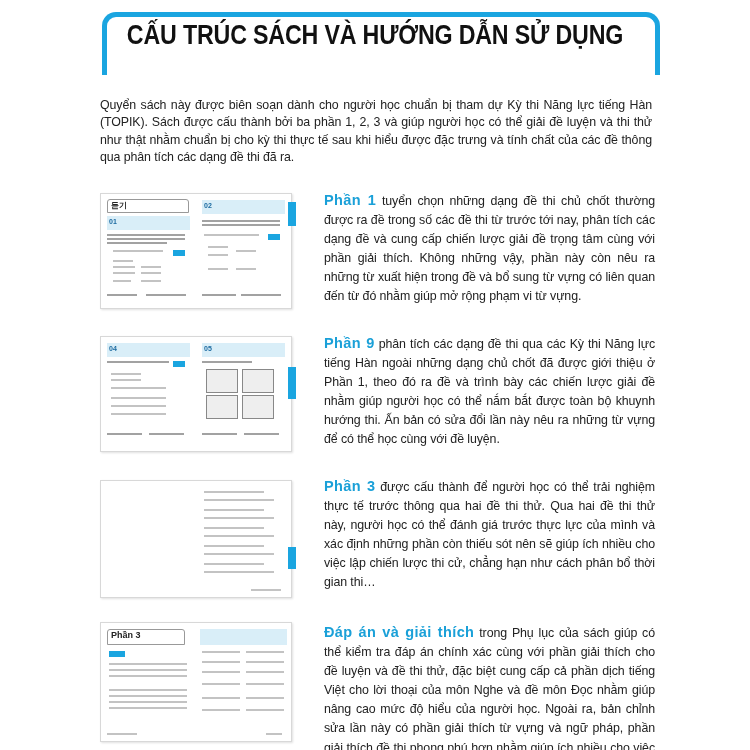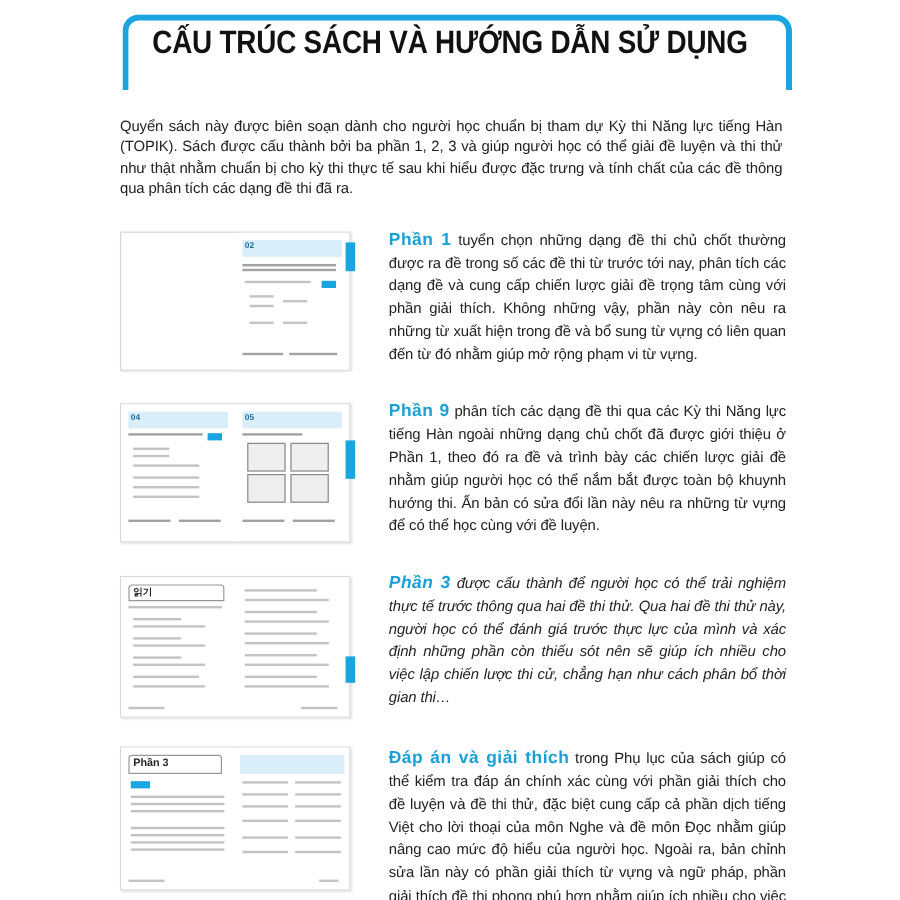--- a/index.html
+++ b/index.html
@@ -33,20 +33,42 @@
 </style>
 </head>
 <body>
 
 <div class="title-box"></div>
 <div class="title">CẤU TRÚC SÁCH VÀ HƯỚNG DẪN SỬ DỤNG</div>
 
 <div class="intro">Quyển sách này được biên soạn dành cho người học chuẩn bị tham dự Kỳ thi Năng lực tiếng Hàn (TOPIK). Sách được cấu thành bởi ba phần 1, 2, 3 và giúp người học có thể giải đề luyện và thi thử như thật nhằm chuẩn bị cho kỳ thi thực tế sau khi hiểu được đặc trưng và tính chất của các đề thông qua phân tích các dạng đề thi đã ra.</div>
 
 <div class="spread" style="top:193px;height:114px;">
+  <div class="page left">
+    <div class="tbox" style="left:6px;top:5px;width:80px;">
+        <span>듣기</span>
+      </div>
+    <div class="hdr" style="top:22px;">
+        <span class="num">01</span>
+      </div>
+    <div class="line" style="left:6px;top:40px;width:78px;"></div>
+    <div class="line" style="left:6px;top:44px;width:78px;"></div>
+    <div class="line" style="left:6px;top:48px;width:60px;"></div>
+    <div class="line light" style="left:12px;top:56px;width:50px;"></div>
+    <div class="chip" style="left:72px;top:56px;width:12px;"></div>
+    <div class="line light" style="left:12px;top:66px;width:20px;"></div>
+    <div class="line light" style="left:12px;top:72px;width:22px;"></div>
+    <div class="line light" style="left:40px;top:72px;width:20px;"></div>
+    <div class="line light" style="left:12px;top:78px;width:22px;"></div>
+    <div class="line light" style="left:40px;top:78px;width:20px;"></div>
+    <div class="line light" style="left:12px;top:86px;width:18px;"></div>
+    <div class="line light" style="left:40px;top:86px;width:20px;"></div>
+    <div class="line" style="left:6px;top:100px;width:30px;"></div>
+    <div class="line" style="left:45px;top:100px;width:40px;"></div>
+  </div>
   <div class="page right">
     <div class="hdr" style="top:6px;">
         <span class="num">02</span>
       </div>
     <div class="line" style="left:6px;top:26px;width:78px;"></div>
     <div class="line" style="left:6px;top:30px;width:78px;"></div>
     <div class="line light" style="left:8px;top:40px;width:55px;"></div>
     <div class="chip" style="left:72px;top:40px;width:12px;"></div>
     <div class="line light" style="left:12px;top:52px;width:20px;"></div>
     <div class="line light" style="left:40px;top:56px;width:20px;"></div>
@@ -86,51 +108,36 @@
     <div class="pic" style="left:10px;top:58px;"></div>
     <div class="pic" style="left:46px;top:58px;"></div>
     <div class="line" style="left:6px;top:96px;width:35px;"></div>
     <div class="line" style="left:48px;top:96px;width:35px;"></div>
   </div>
   <div class="tab" style="top:30px;height:32px;"></div>
 </div>
 <div class="desc" style="top:334px;"><span class="lead">Phần 9</span><span> phân tích các dạng đề thi qua các Kỳ thi Năng lực tiếng Hàn ngoài những dạng chủ chốt đã được giới thiệu ở Phần 1, theo đó ra đề và trình bày các chiến lược giải đề nhằm giúp người học có thể nắm bắt được toàn bộ khuynh hướng thi. Ấn bản có sửa đổi lần này nêu ra những từ vựng để có thể học cùng với đề luyện.</span></div>
 
 <div class="spread" style="top:480px;height:116px;">
-  <div class="page left">
-    <div class="tbox" style="left:6px;top:6px;width:78px;">
-        <span>읽기</span>
-      </div>
-    <div class="line light" style="left:6px;top:24px;width:78px;"></div>
-    <div class="line light" style="left:10px;top:34px;width:40px;"></div>
-    <div class="line light" style="left:10px;top:40px;width:60px;"></div>
-    <div class="line light" style="left:10px;top:50px;width:40px;"></div>
-    <div class="line light" style="left:10px;top:56px;width:60px;"></div>
-    <div class="line light" style="left:10px;top:66px;width:40px;"></div>
-    <div class="line light" style="left:10px;top:72px;width:60px;"></div>
-    <div class="line light" style="left:10px;top:82px;width:55px;"></div>
-    <div class="line light" style="left:10px;top:90px;width:60px;"></div>
-    <div class="line light" style="left:6px;top:108px;width:30px;"></div>
-  </div>
   <div class="page right">
     <div class="line light" style="left:8px;top:10px;width:60px;"></div>
     <div class="line light" style="left:8px;top:18px;width:70px;"></div>
     <div class="line light" style="left:8px;top:28px;width:60px;"></div>
     <div class="line light" style="left:8px;top:36px;width:70px;"></div>
     <div class="line light" style="left:8px;top:46px;width:60px;"></div>
     <div class="line light" style="left:8px;top:54px;width:70px;"></div>
     <div class="line light" style="left:8px;top:64px;width:60px;"></div>
     <div class="line light" style="left:8px;top:72px;width:70px;"></div>
     <div class="line light" style="left:8px;top:82px;width:60px;"></div>
     <div class="line light" style="left:8px;top:90px;width:70px;"></div>
     <div class="line light" style="left:55px;top:108px;width:30px;"></div>
   </div>
   <div class="tab" style="top:66px;height:22px;"></div>
 </div>
-<div class="desc" style="top:477px;font-style:italic;"><span class="lead">Phần 3</span><span> được cấu thành để người học có thể trải nghiệm thực tế trước thông qua hai đề thi thử. Qua hai đề thi thử này, người học có thể đánh giá trước thực lực của mình và xác định những phần còn thiếu sót nên sẽ giúp ích nhiều cho việc lập chiến lược thi cử, chẳng hạn như cách phân bổ thời gian thi…</span></div>
+<div class="desc" style="top:477px;"><span class="lead">Phần 3</span><span> được cấu thành để người học có thể trải nghiệm thực tế trước thông qua hai đề thi thử. Qua hai đề thi thử này, người học có thể đánh giá trước thực lực của mình và xác định những phần còn thiếu sót nên sẽ giúp ích nhiều cho việc lập chiến lược thi cử, chẳng hạn như cách phân bổ thời gian thi…</span></div>
 
 <div class="spread" style="top:622px;height:118px;">
   <div class="page left">
     <div class="tbox" style="left:6px;top:6px;width:76px;height:14px;">
         <span style="font-size:9px;">Phần 3</span>
       </div>
     <div class="chip" style="left:8px;top:28px;width:16px;height:6px;"></div>
     <div class="line light" style="left:8px;top:40px;width:78px;"></div>
     <div class="line light" style="left:8px;top:46px;width:78px;"></div>
     <div class="line light" style="left:8px;top:52px;width:78px;"></div>

